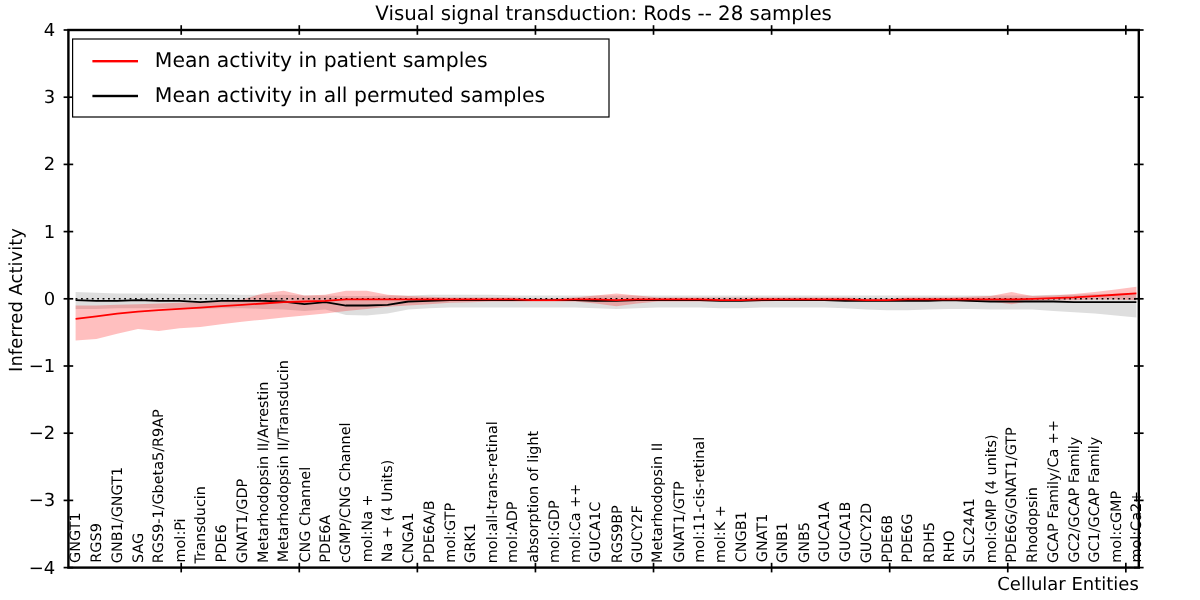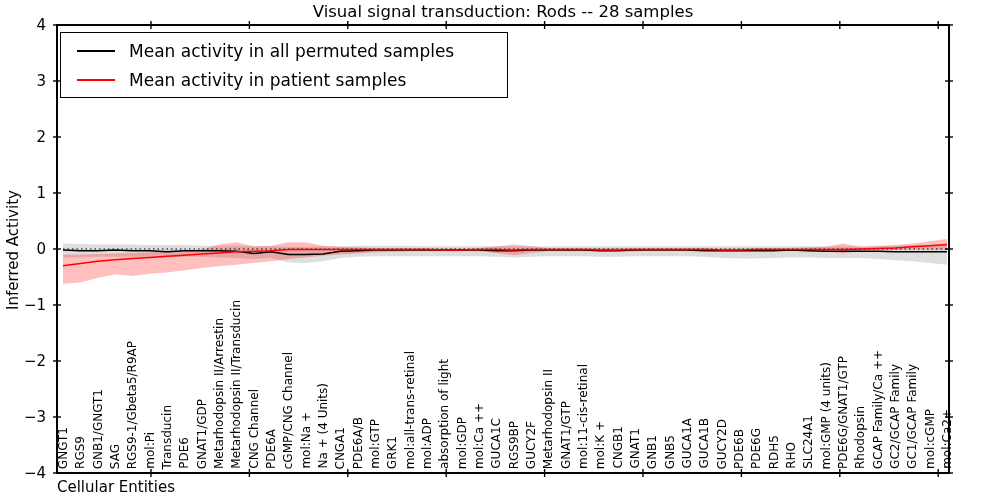--- a/index.html
+++ b/index.html
@@ -4,21 +4,21 @@
 <style>
   html,body{margin:0;padding:0;background:#fff;}
   .figure{position:relative;width:1000px;height:500px;background:#ffffff;
           font-family:"DejaVu Sans",sans-serif;color:#000;overflow:hidden;}
   .title{position:absolute;left:57px;top:2px;width:892px;text-align:center;
          font-size:16.5px;white-space:nowrap;}
   .plot{position:absolute;left:57px;top:25px;width:892px;height:448px;}
   .plot svg{position:absolute;left:0;top:0;overflow:visible;}
   .ylabel{position:absolute;left:13px;top:250px;transform:translate(-50%,-50%) rotate(-90deg);
           font-size:15px;white-space:nowrap;}
-  .xaxis-label{position:absolute;left:57px;top:478px;width:892px;text-align:left;
+  .xaxis-label{position:absolute;left:57px;top:478px;width:892px;text-align:right;
           font-size:15px;}
   .yticks{position:absolute;left:0;top:25px;width:50px;height:448px;}
   .ytick{position:absolute;right:4px;width:46px;text-align:right;font-size:15px;
          line-height:18px;}
   .xtick{position:absolute;bottom:4px;writing-mode:vertical-rl;transform:rotate(180deg);
          font-size:12px;line-height:16px;white-space:nowrap;}
   .legend{position:absolute;left:3px;top:7px;width:448px;height:66px;background:#fff;
           border:1.8px solid #000;display:flex;flex-direction:column;justify-content:center;
           gap:9px;box-sizing:border-box;padding-left:16px;}
   .legend-row{display:flex;align-items:center;gap:14px;}
@@ -141,24 +141,24 @@
         <div class="xtick" style="left: 795.333px;">Rhodopsin</div>
         <div class="xtick" style="left: 812.667px;">GCAP Family/Ca ++</div>
         <div class="xtick" style="left: 830px;">GC2/GCAP Family</div>
         <div class="xtick" style="left: 847.333px;">GC1/GCAP Family</div>
         <div class="xtick" style="left: 864.667px;">mol:cGMP</div>
         <div class="xtick" style="left: 882px;">mol:Ca2+</div>
       </div>
 
     <div class="legend">
       <div class="legend-row">
+        <span class="legend-line" style="background: rgb(255, 0, 0);"></span>
+        <span class="legend-label">Mean activity in patient samples</span>
+      </div>
+      <div class="legend-row">
         <span class="legend-line" style="background: rgb(0, 0, 0);"></span>
         <span class="legend-label">Mean activity in all permuted samples</span>
-      </div>
-      <div class="legend-row">
-        <span class="legend-line" style="background: rgb(255, 0, 0);"></span>
-        <span class="legend-label">Mean activity in patient samples</span>
       </div>
     </div>
   </div>
 
   <div class="xaxis-label">Cellular Entities</div>
 </div>
 
 </body></html>

